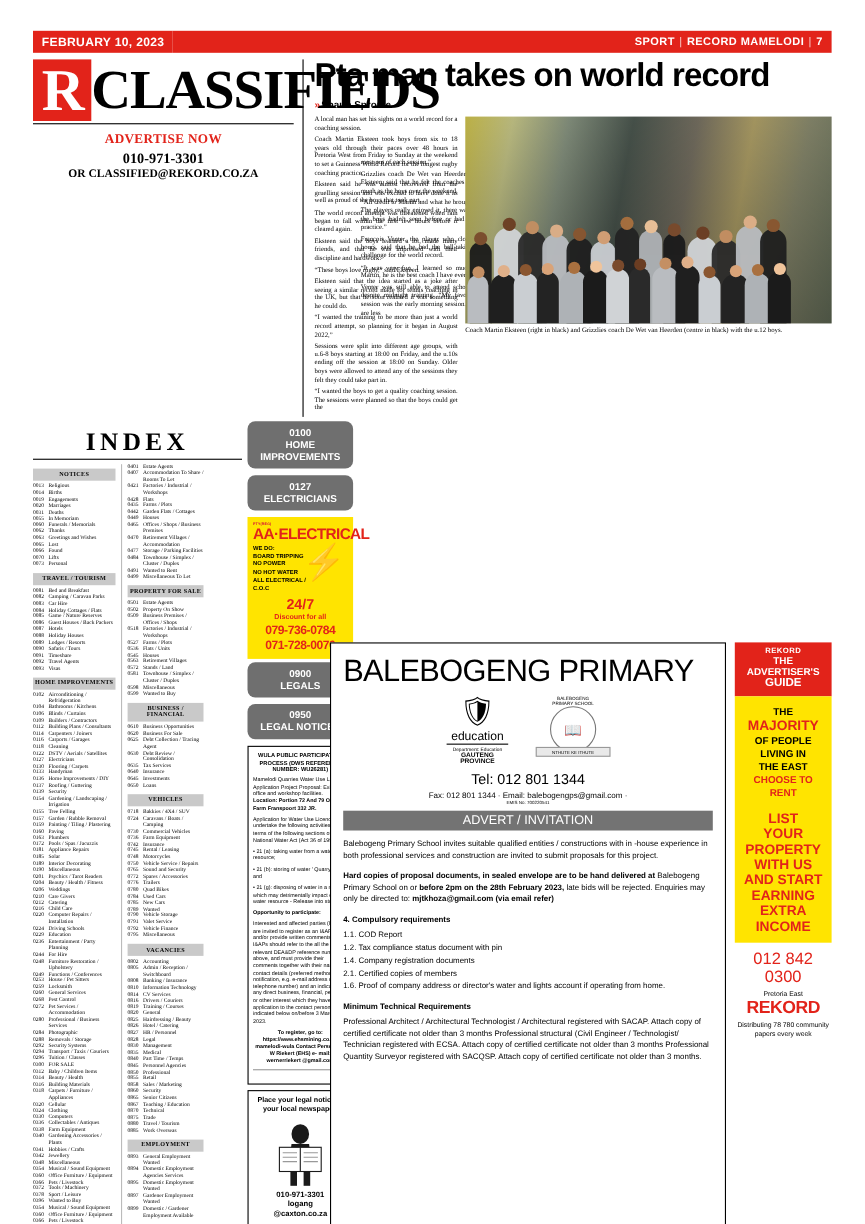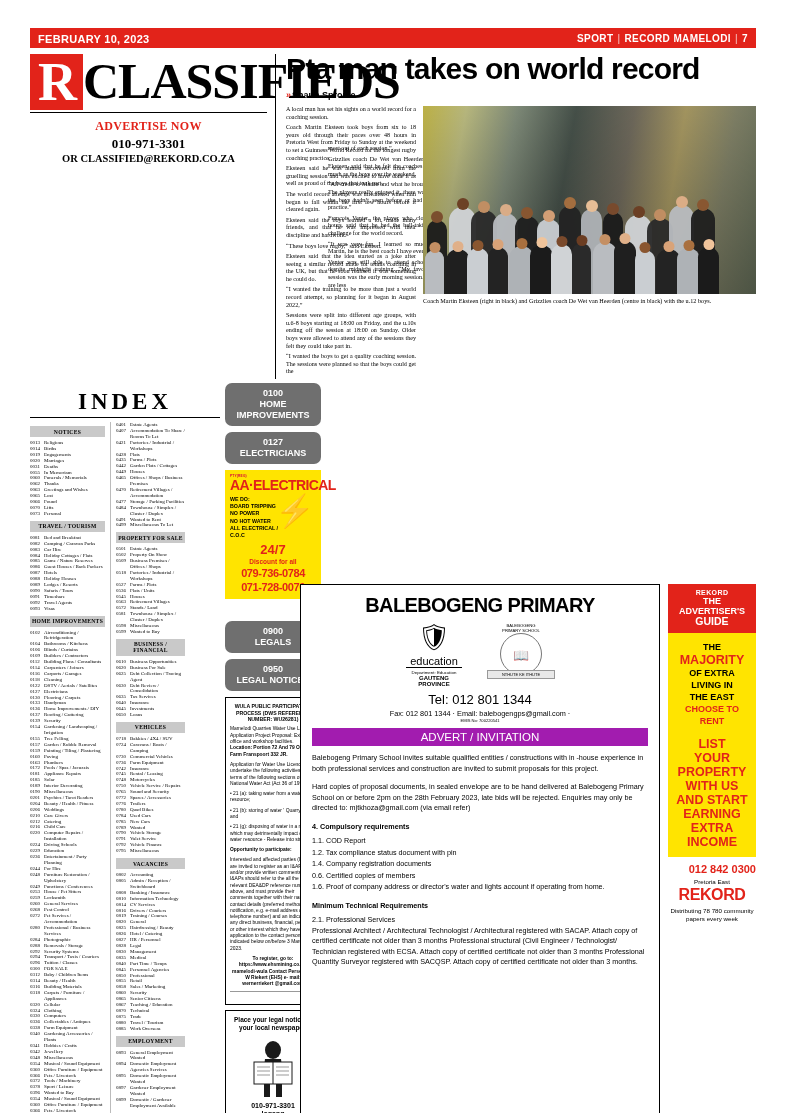--- a/index.html
+++ b/index.html
@@ -82,21 +82,21 @@
   .idx-item { display:flex; font-family:"Liberation Serif", serif; font-size:5px; line-height:5.9px; }
   .idx-code { width:14px; flex:0 0 14px; }
   .idx-label { flex:1; }
 
   
   .mid-col { width:96px; flex:0 0 96px; margin-left:5px; }
   .sect-btn {
     background:#6f6f6f; color:#fff; text-align:center; font-weight:bold;
     font-size:9px; line-height:11px; padding:5px 2px; border-radius:7px; margin-bottom:6px;
   }
-  .aa-ad { background:#ffe400; padding:4px 5px 6px 5px; margin-bottom:22px; position:relative; }
+  .aa-ad { background:#ffe400; padding:4px 5px 6px 5px; margin-bottom:3px; position:relative; }
   .aa-tiny { font-size:3.2px; color:#d4003c; font-weight:bold; letter-spacing:.2px; }
   .aa-name { color:#e2231a; font-weight:bold; font-size:14px; line-height:15px; letter-spacing:-.6px; }
   .aa-list { font-size:5.3px; font-weight:bold; line-height:7.2px; margin-top:3px; width:60%; }
   .aa-bolt { position:absolute; right:6px; top:26px; color:#e2231a; font-size:32px; line-height:30px; }
   .aa-247 { text-align:center; color:#e2231a; font-weight:bold; font-size:13px; margin-top:3px; }
   .aa-disc { text-align:center; color:#e2231a; font-weight:bold; font-size:6.5px; margin-top:1px; }
   .aa-tel { text-align:center; color:#e2231a; font-weight:bold; font-size:11px; line-height:12px; letter-spacing:-.4px; margin-top:2px; }
 
   .wula { border:1px solid #000; padding:5px 4px; font-size:4.9px; line-height:6.3px; margin-bottom:5px; }
   .wula h4 { text-align:center; font-size:5.2px; line-height:6.4px; margin-bottom:4px; }
@@ -108,54 +108,54 @@
   .place-ad { border:1px solid #000; padding:5px 4px; text-align:center; }
   .place-ad .pa-t { font-weight:bold; font-size:6.5px; line-height:8px; }
   .place-ad .pa-fig { height:62px; position:relative; margin:4px 0; }
   .place-ad .pa-tel { font-weight:bold; font-size:7px; line-height:8.6px; }
 
   
   .bale {
     position:absolute; left:300px; top:556px; width:360px; bottom:16px;
     border:1px solid #000; background:#fff; padding:9px 11px;
   }
-  .bale-title { text-align:center; font-weight:bold; font-size:20px; letter-spacing:-.6px; }
+  .bale-title { text-align:left; font-weight:normal; font-size:28px; letter-spacing:-.6px; }
   .bale-logos { display:flex; justify-content:center; align-items:flex-start; gap:24px; margin-top:6px; }
   .crest { width:58px; text-align:center; }
   .crest-img { font-size:26px; line-height:28px; }
   .crest-edu { font-size:11px; border-bottom:1px solid #000; display:inline-block; padding:0 4px; }
   .crest-dep { font-size:4.4px; margin-top:1px; }
   .crest-prov { font-size:6px; font-weight:bold; }
   .school-badge { width:68px; text-align:center; font-size:4.2px; }
   .badge-circ { width:42px; height:42px; border-radius:50%; border:1px solid #777; margin:0 auto; position:relative; }
   .badge-circ .bk { position:absolute; left:50%; top:52%; transform:translate(-50%,-50%); font-size:13px; }
   .badge-ribbon { background:#e9e9e9; border:1px solid #999; font-size:4px; padding:1px 2px; margin-top:-5px; position:relative; }
   .bale-tel { text-align:center; font-size:13px; margin-top:5px; }
   .bale-fax { text-align:center; font-size:7.3px; margin-top:2px; }
   .bale-emis { text-align:center; font-size:4.1px; }
-  .bale-banner { background:#a21caf; color:#fff; text-align:center; font-size:11.5px; padding:3px 0; margin:5px 0 7px 0; }
+  .bale-banner { background:#737373; color:#fff; text-align:center; font-size:11.5px; padding:3px 0; margin:5px 0 7px 0; }
   .bale-body { font-size:7.2px; line-height:10.5px; }
   .bale-body p { margin-bottom:8px; }
-  .bale-body b { font-weight:normal; }
+  .bale-body b { font-weight:bold; }
   .bale-body .hd { font-weight:bold; margin-bottom:4px; }
   .bale-body ul { list-style:none; }
   .bale-body li { margin-bottom:1px; }
 
   
   .rail { position:absolute; left:668px; top:556px; width:88px; bottom:16px; }
   .rail-head { background:#e2231a; color:#fff; text-align:center; padding:5px 3px 6px 3px; }
   .rail-head .r1 { font-size:7px; font-weight:bold; letter-spacing:.4px; }
   .rail-head .r2 { font-size:9px; font-weight:bold; line-height:10px; }
   .rail-head .r3 { font-size:10.5px; font-weight:bold; line-height:11px; }
   .rail-yellow { background:#ffe400; padding:8px 5px; text-align:center; margin-top:0; }
   .ry-line { font-size:9px; font-weight:bold; line-height:12px; }
   .ry-big { font-size:12.5px; font-weight:bold; line-height:14px; }
   .ry-red { color:#e2231a; }
   .rail-foot { text-align:center; padding-top:6px; }
-  .rf-tel { color:#e2231a; font-weight:bold; font-size:11px;text-align:right; }
+  .rf-tel { color:#e2231a; font-weight:normal; font-size:15px; }
   .rf-name { color:#e2231a; font-weight:bold; font-size:16px; letter-spacing:-.4px; line-height:18px; }
   .rf-sub { font-size:6.2px; line-height:8px; margin-top:3px; }
 
   .lower-wrap { display:flex; margin-top:4px; }
 </style>
 </head>
 <body>
 
 <div class="page">
 
@@ -1160,40 +1160,39 @@
     <div class="bale-body">
       <p>Balebogeng Primary School invites suitable qualified entities / constructions with in -house experience in both professional services and construction are invited to submit proposals for this project.</p>
       <p>
         <b>Hard copies of proposal documents, in sealed envelope are to be hand delivered at </b><span>Balebogeng Primary School on or </span><b>before 2pm on the 28th February 2023, </b><span>late bids will be rejected. Enquiries may only be directed to: </span><b>mjtkhoza@gmail.com (via email refer)</b>
       </p>
       <div class="hd">4. Compulsory requirements</div>
       <ul id="bale-reqs">
           <li>1.1. COD Report</li>
           <li>1.2. Tax compliance status document with pin</li>
           <li>1.4. Company registration documents</li>
-          <li>0.6. Certified copies of members</li>
+          <li>2.1. Certified copies of members</li>
           <li>1.6. Proof of company address or director's water and lights account if operating from home.</li>
         </ul>
       <div class="hd" style="margin-top:8px">Minimum Technical Requirements</div>
-      <div>2.1. Professional Services</div>
       <div>Professional Architect / Architectural Technologist / Architectural registered with SACAP. Attach copy of certified certificate not older than 3 months Professional structural (Civil Engineer / Technologist/ Technician registered with ECSA. Attach copy of certified certificate not older than 3 months Professional Quantity Surveyor registered with SACQSP. Attach copy of certified certificate not older than 3 months.</div>
     </div>
   </div>
 
   <div class="rail">
     <div class="rail-head">
       <div class="r1">REKORD</div>
       <div class="r2">THE</div>
       <div class="r2">ADVERTISER'S</div>
       <div class="r3">GUIDE</div>
     </div>
     <div class="rail-yellow">
       <div class="ry-line">THE</div>
       <div class="ry-big ry-red">MAJORITY</div>
-      <div class="ry-line">OF EXTRA</div>
+      <div class="ry-line">OF PEOPLE</div>
       <div class="ry-line">LIVING IN</div>
       <div class="ry-line">THE EAST</div>
       <div class="ry-line ry-red">CHOOSE TO</div>
       <div class="ry-line ry-red">RENT</div>
       <div style="height:10px"></div>
       <div class="ry-big ry-red">LIST</div>
       <div class="ry-big ry-red">YOUR</div>
       <div class="ry-big ry-red">PROPERTY</div>
       <div class="ry-big ry-red">WITH US</div>
       <div class="ry-big ry-red">AND START</div>

